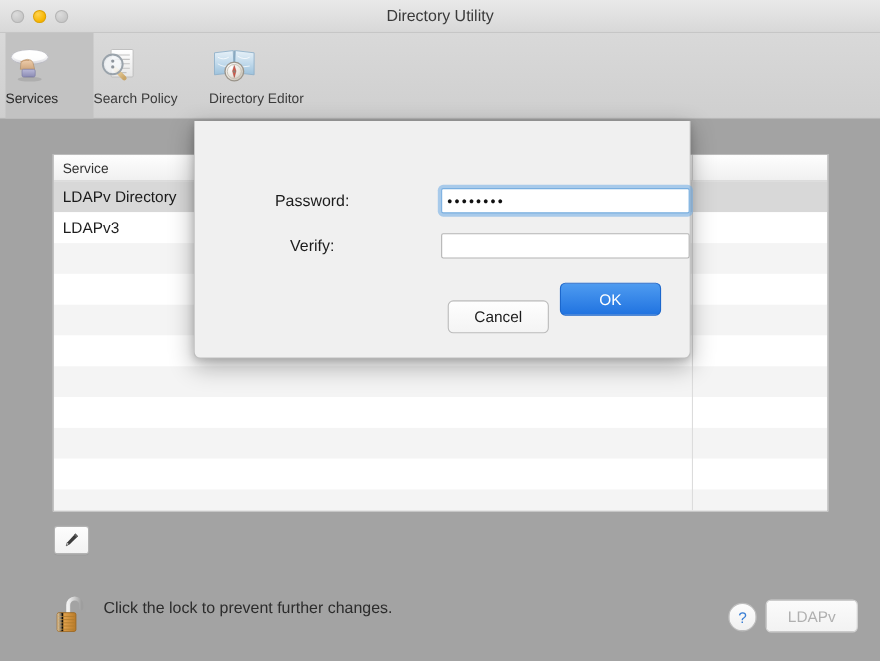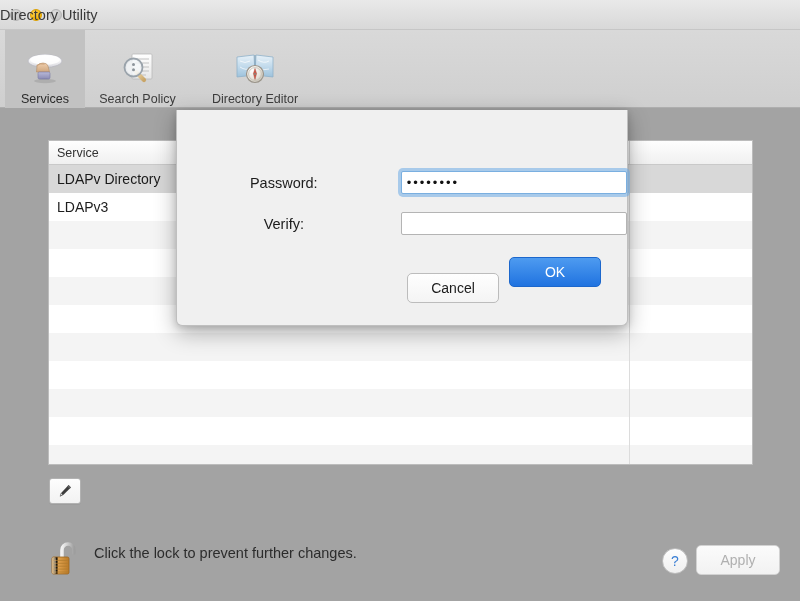--- a/index.html
+++ b/index.html
@@ -32,39 +32,40 @@
     background: radial-gradient(circle at 35% 30%, #dcdcdc, #c8c8c8 70%, #bcbcbc 100%);
     border: 0.5px solid #b4b4b4;
   }
   .light.amber {
     background: radial-gradient(circle at 35% 30%, #ffd34f, #f7b500 70%, #e8a900 100%);
     border: 0.5px solid #dda100;
   }
   #window-title {
     position: absolute; left: 0; right: 0; top: 0;
     height: 30px; line-height: 30px;
+    text-align: center;
     font-size: 14.5px; color: #3a3a3a;
     font-weight: 400;
   }
 
   
   #toolbar {
     position: relative;
     height: 78px;
     background: linear-gradient(to bottom, #d9d9d9 0%, #cfcfcf 100%);
     border-bottom: 1px solid #aeaeae;
     display: flex; align-items: flex-start;
     padding-left: 5px;
     flex: 0 0 auto;
   }
   .tool {
     width: 80px; height: 78px;
     display: flex; flex-direction: column;
-    align-items: center; justify-content: flex-start;
-    padding-top: 16px;
+    align-items: flex-start; justify-content: flex-start;
+    padding-top: 7px;
     cursor: default;
     position: relative;
   }
   .tool.selected { background: #c2c2c2; border-radius: 0; }
   .tool .glyph { height: 44px; display: flex; align-items: center; justify-content: center; }
   .tool .lbl {
     font-size: 12.5px; color: #3c3c3c; white-space: nowrap;
     margin-top: 2px;
   }
   .tool.selected .lbl { color: #2a2a2a; }
@@ -397,21 +398,21 @@
               <line x1="5.2" y1="33.0" x2="19.8" y2="33.0"></line>
             </g>
             <rect x="4" y="18" width="4" height="17" rx="1.6" fill="#ffffff" opacity="0.28"></rect>
           </svg>
         </span>
       </div>
       <div id="lock-text">Click the lock to prevent further changes.</div>
       <div id="help-btn">
         <span>?</span>
       </div>
-      <div id="apply-btn">Apply</div>
+      <div id="apply-btn">LDAPv</div>
     </div>
 
   </div>
 </div>
 
 <div id="sheet">
 
   <div class="field-row pw">
     <div class="field-lbl">Password:</div>
     <div class="field-input focused" placeholder="">••••••••</div>

